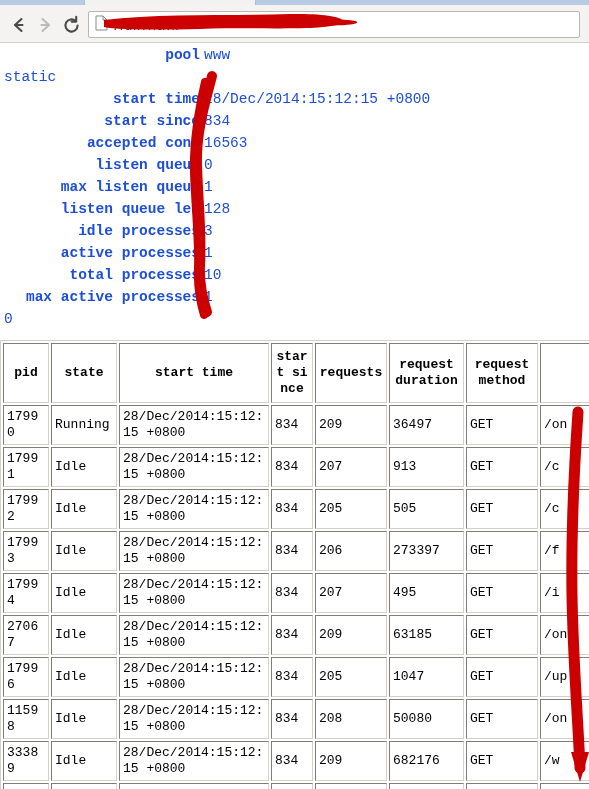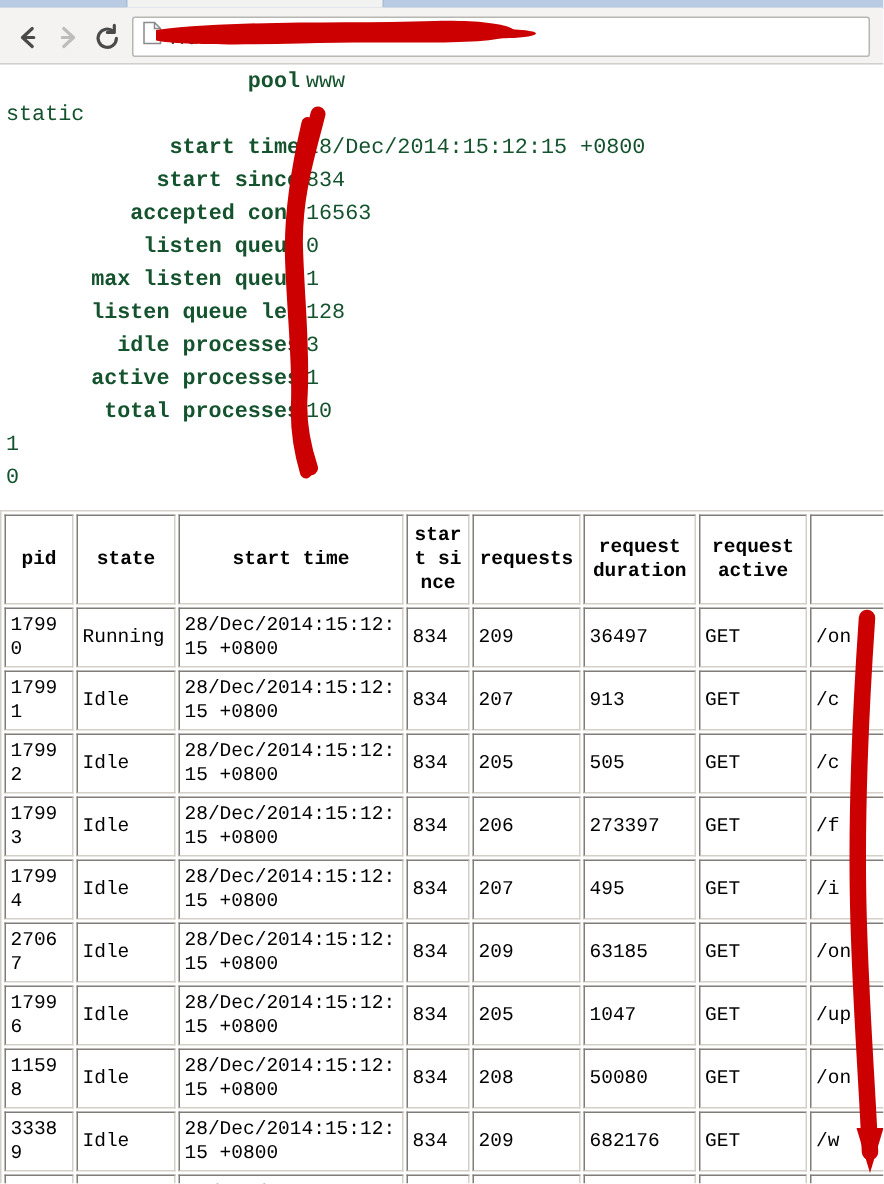--- a/index.html
+++ b/index.html
@@ -64,21 +64,21 @@
     background: #ffffff;
     overflow: hidden;
   }
 
   
   .status-list {
     margin: 0; padding: 0;
     font-family: "Liberation Mono", monospace;
     font-size: 14.5px;
     line-height: 22px;
-    color: #14532d;
+    color: #1d4ed8;
   }
   .status-row { display: flex; height: 22px; align-items: baseline; }
   .status-label {
     width: 200px; flex: none;
     text-align: right;
     font-weight: bold;
     white-space: pre;
   }
   .status-value {
     padding-left: 4px;
@@ -204,20 +204,21 @@
       </div>
       <div class="status-row">
         <span class="status-label">active processes</span>
         <span class="status-value">1</span>
       </div>
       <div class="status-row">
         <span class="status-label">total processes</span>
         <span class="status-value">10</span>
       </div>
       <div class="status-row">
+        <span class="status-label">max active processes</span>
         <span class="status-value">1</span>
       </div>
       <div class="status-row">
         <span class="status-value">0</span>
       </div>
     </div>
 
     <table class="proc-table">
       <colgroup>
         <col class="c-pid">
@@ -230,21 +231,21 @@
           <col class="c-uri">
       </colgroup>
       <thead>
         <tr>
           <th>pid</th>
           <th>state</th>
           <th>start time</th>
           <th>start since</th>
           <th>requests</th>
           <th>request duration</th>
-          <th>request active</th>
+          <th>request method</th>
           <th></th>
         </tr>
       </thead>
       <tbody>
         <tr>
           <td>17990</td>
           <td>Running</td>
           <td>28/Dec/2014:15:12:15 +0800</td>
           <td>834</td>
           <td>209</td>

